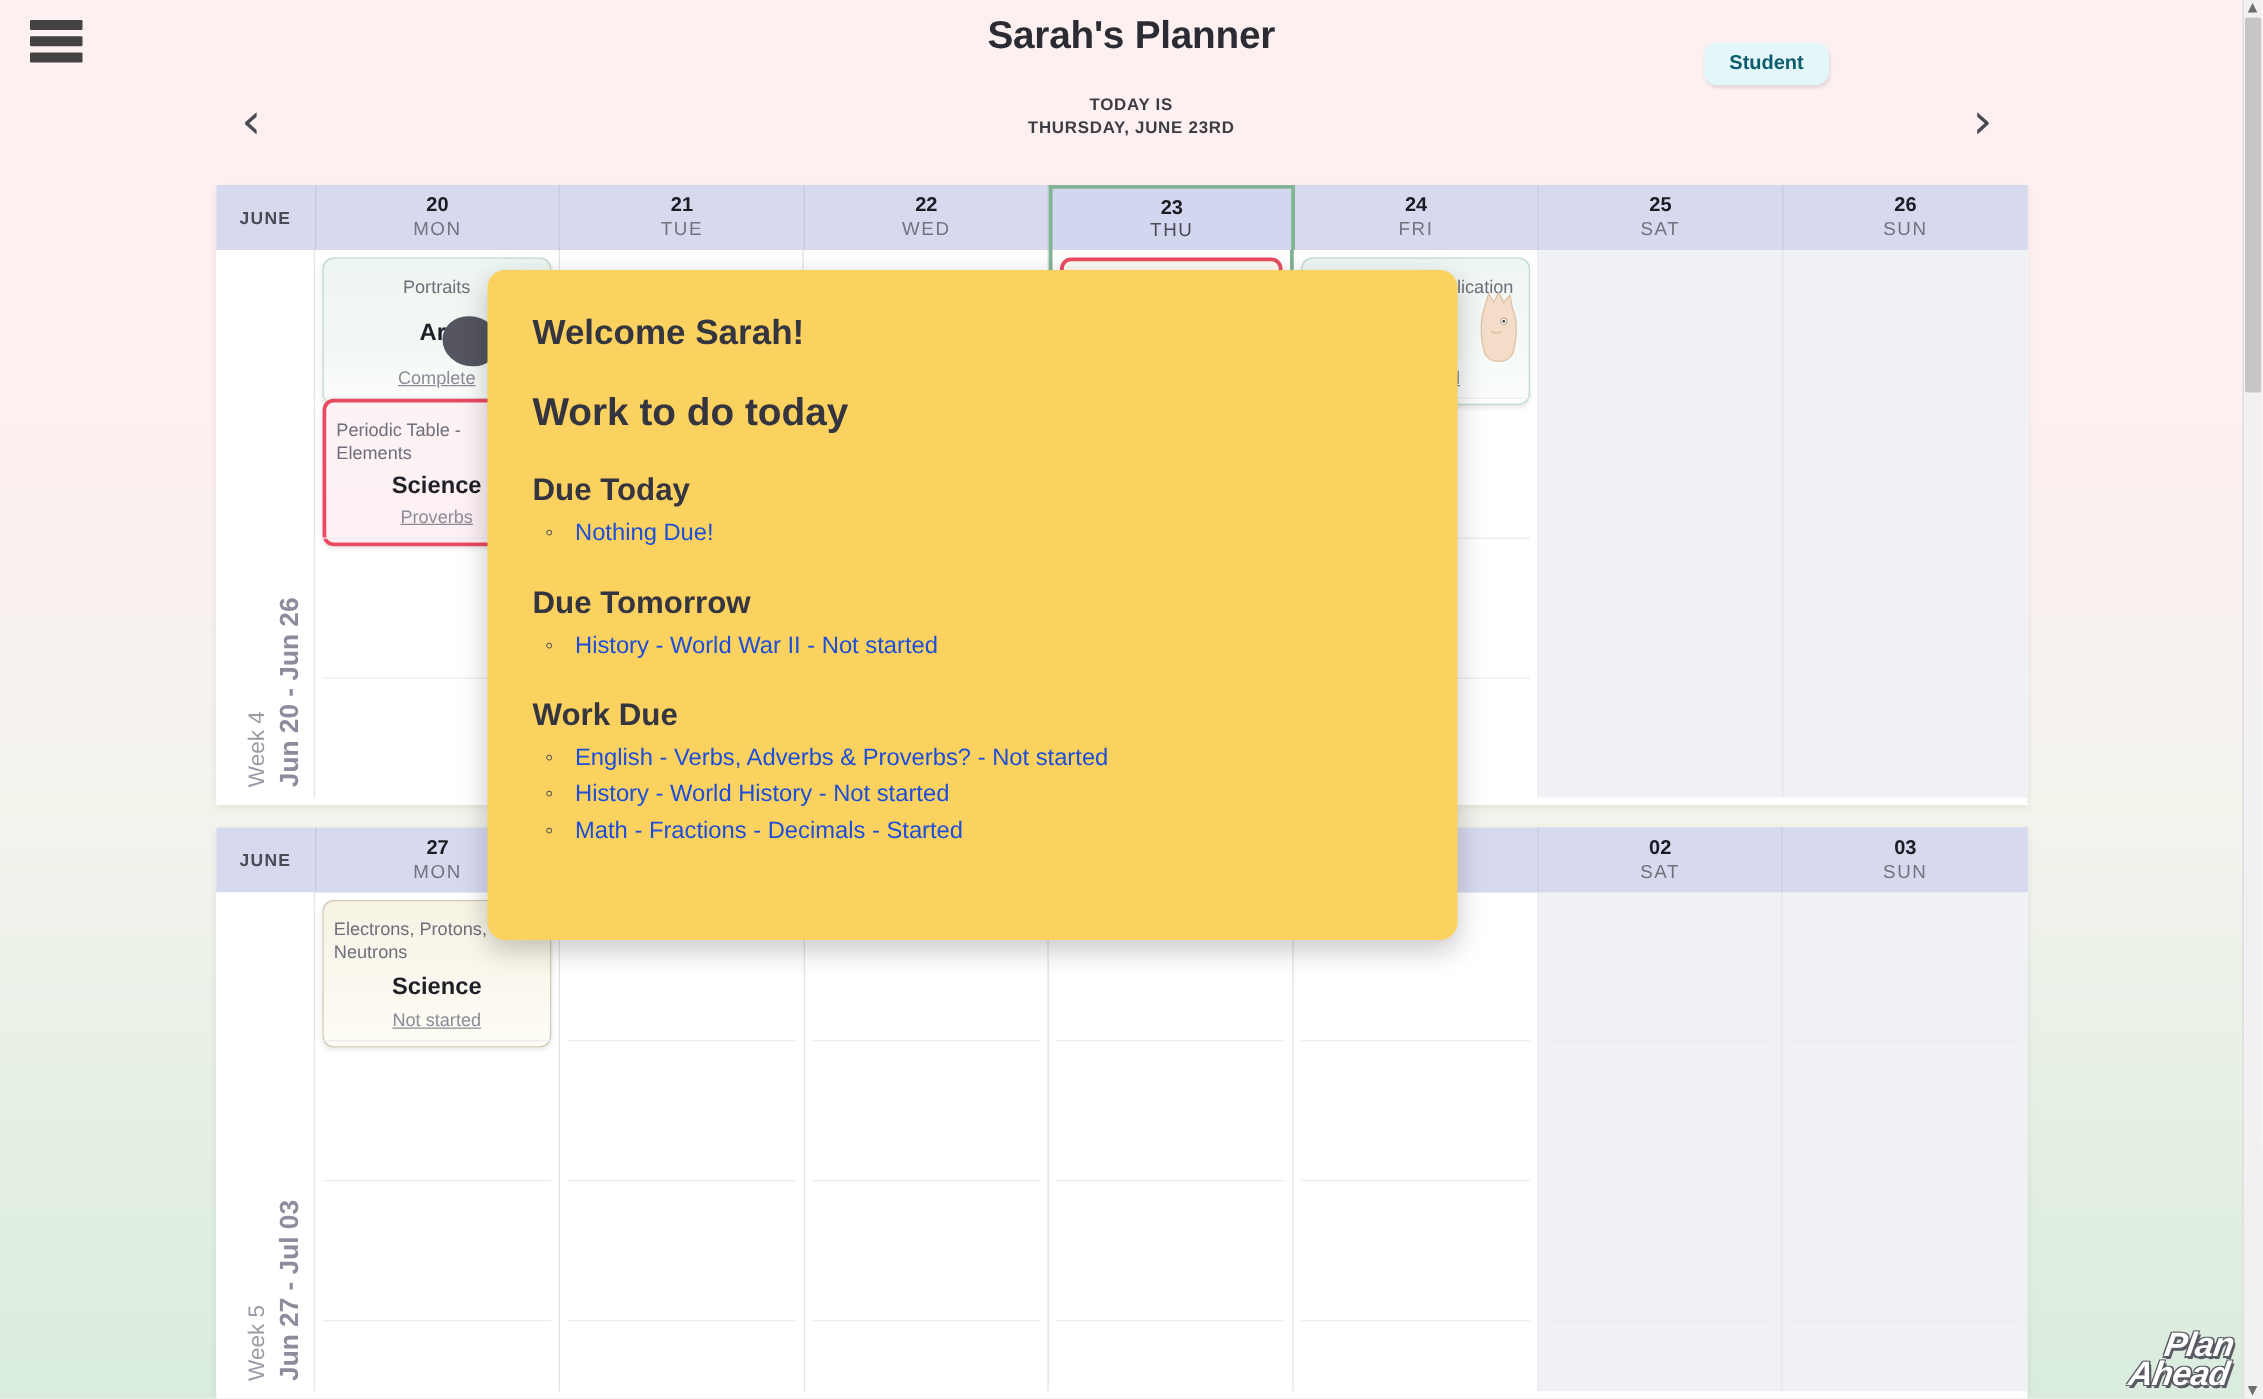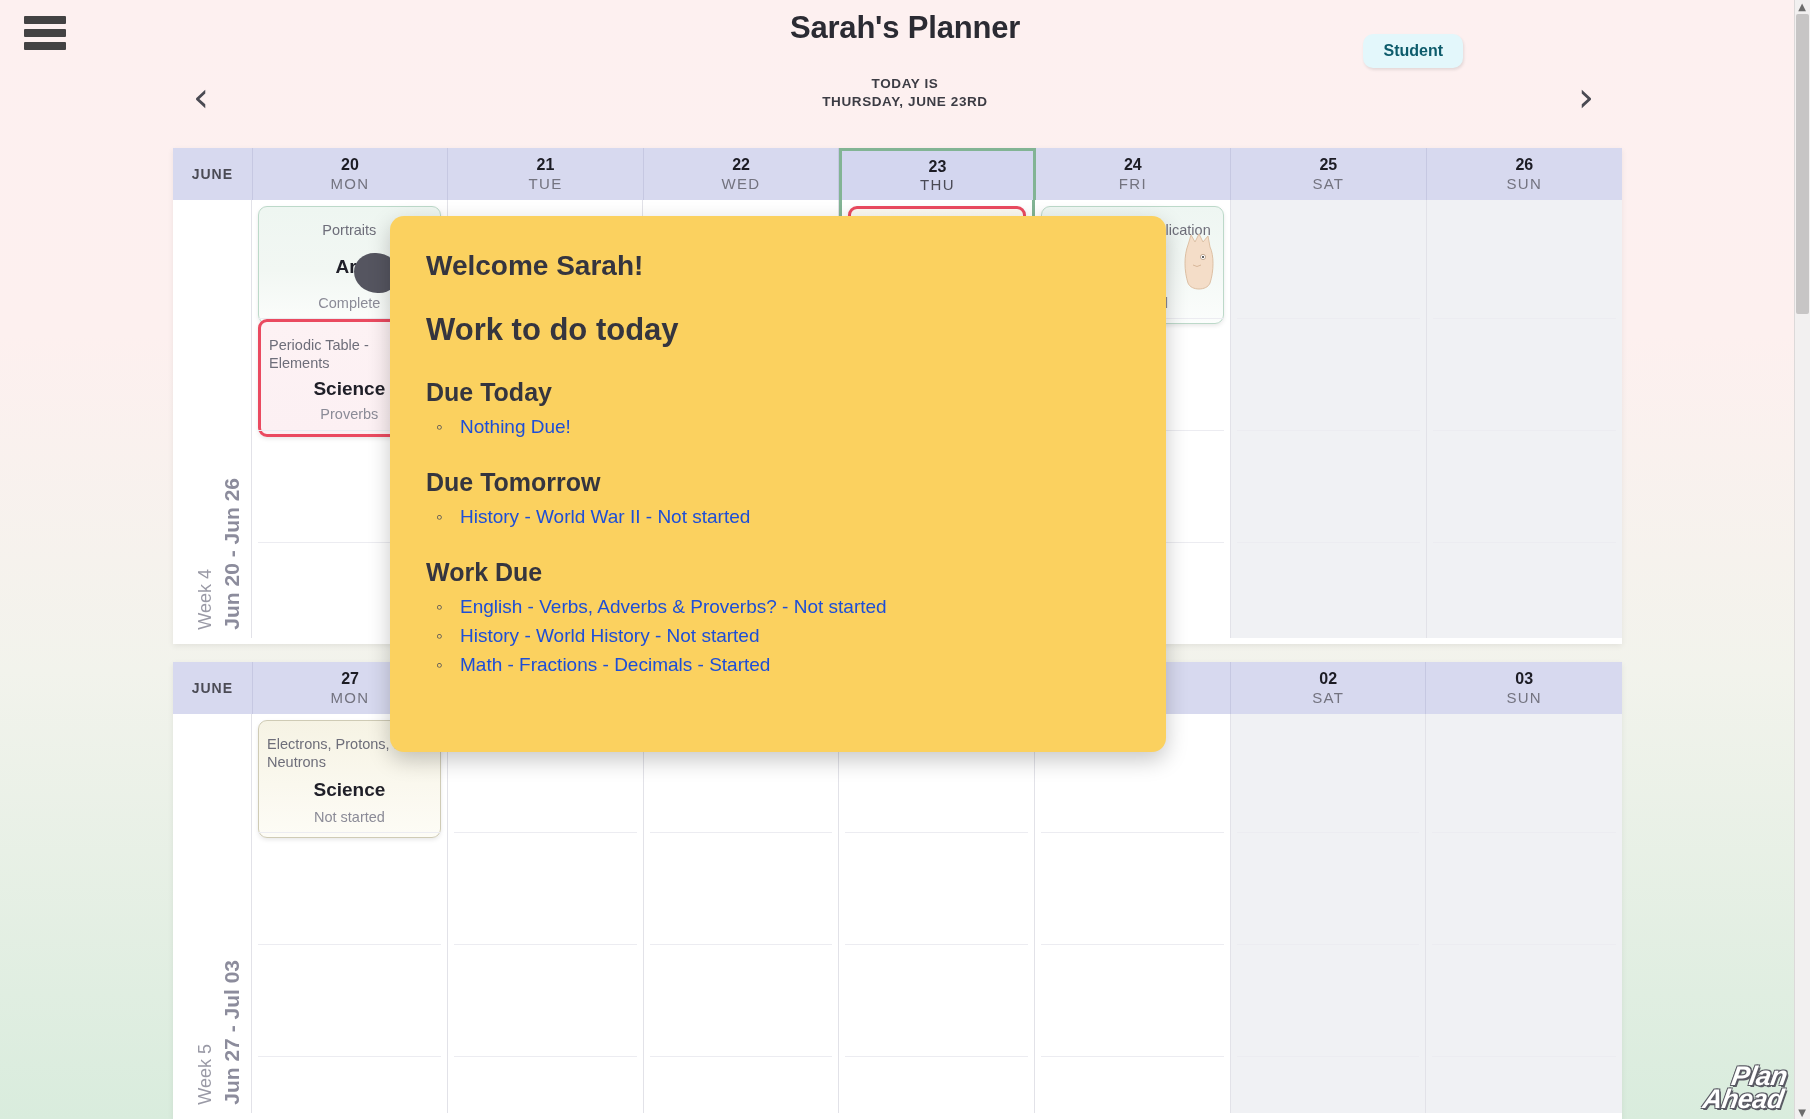--- a/index.html
+++ b/index.html
@@ -115,21 +115,21 @@
     height: 118px;
     border-radius: 9px;
     display: flex; flex-direction: column; align-items: center; justify-content: space-between;
     padding: 14px 8px 12px 8px;
     box-shadow: 0 2px 4px rgba(0,0,0,0.09);
     overflow: hidden;
     cursor: pointer;
   }
   .card-topic { font-size: 14.5px; color: #6e6e7a; text-align: left; line-height: 1.25; }
   .card-subject { font-size: 19px; font-weight: bold; color: #1f1f28; }
-  .card-status { font-size: 14.5px; color: #8b8b97; }
+  .card-status { font-size: 14.5px; color: #8b8b97; text-decoration: underline; }
 
   .card.complete {
     background: linear-gradient(180deg,#eef6f1 0%, #f2f7f3 55%, #fbfdfb 100%);
     border: 1px solid #bcd9c9;
   }
   .card.overdue {
     background: linear-gradient(180deg,#fdf2f4 0%, #fcf0f3 100%);
     border: 3px solid #ea4a60;
   }
   .card.due-today {

